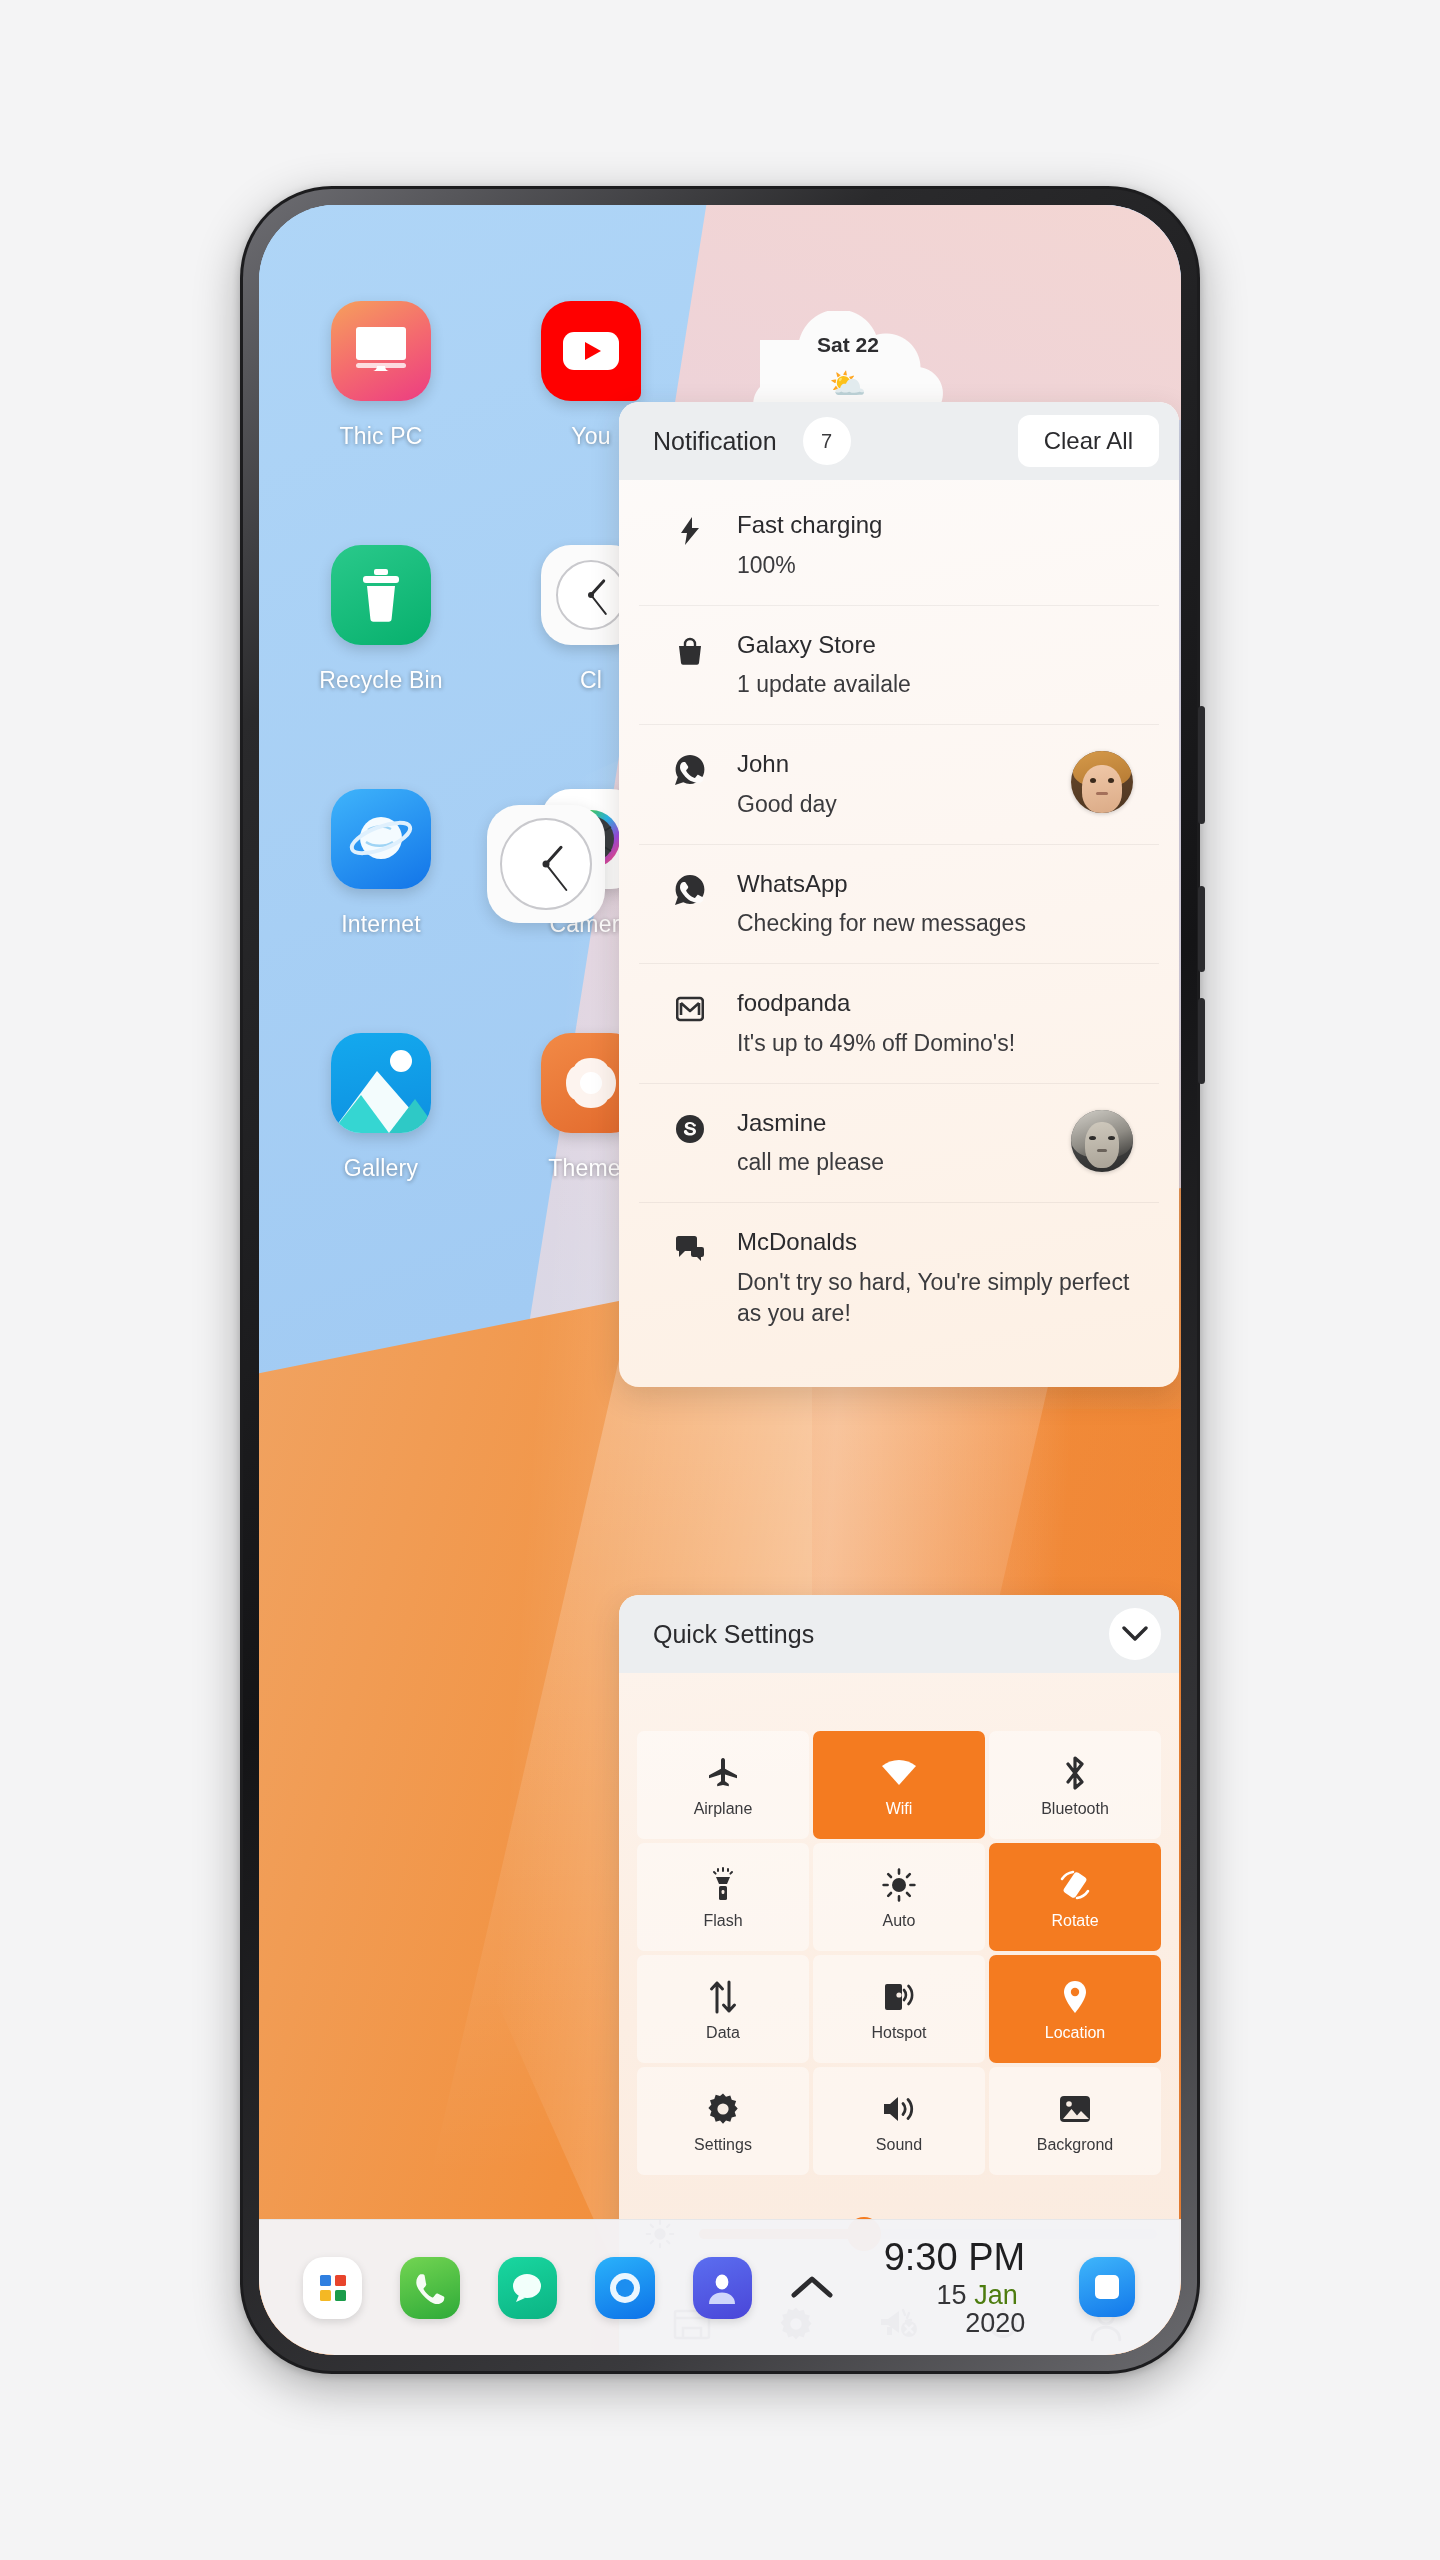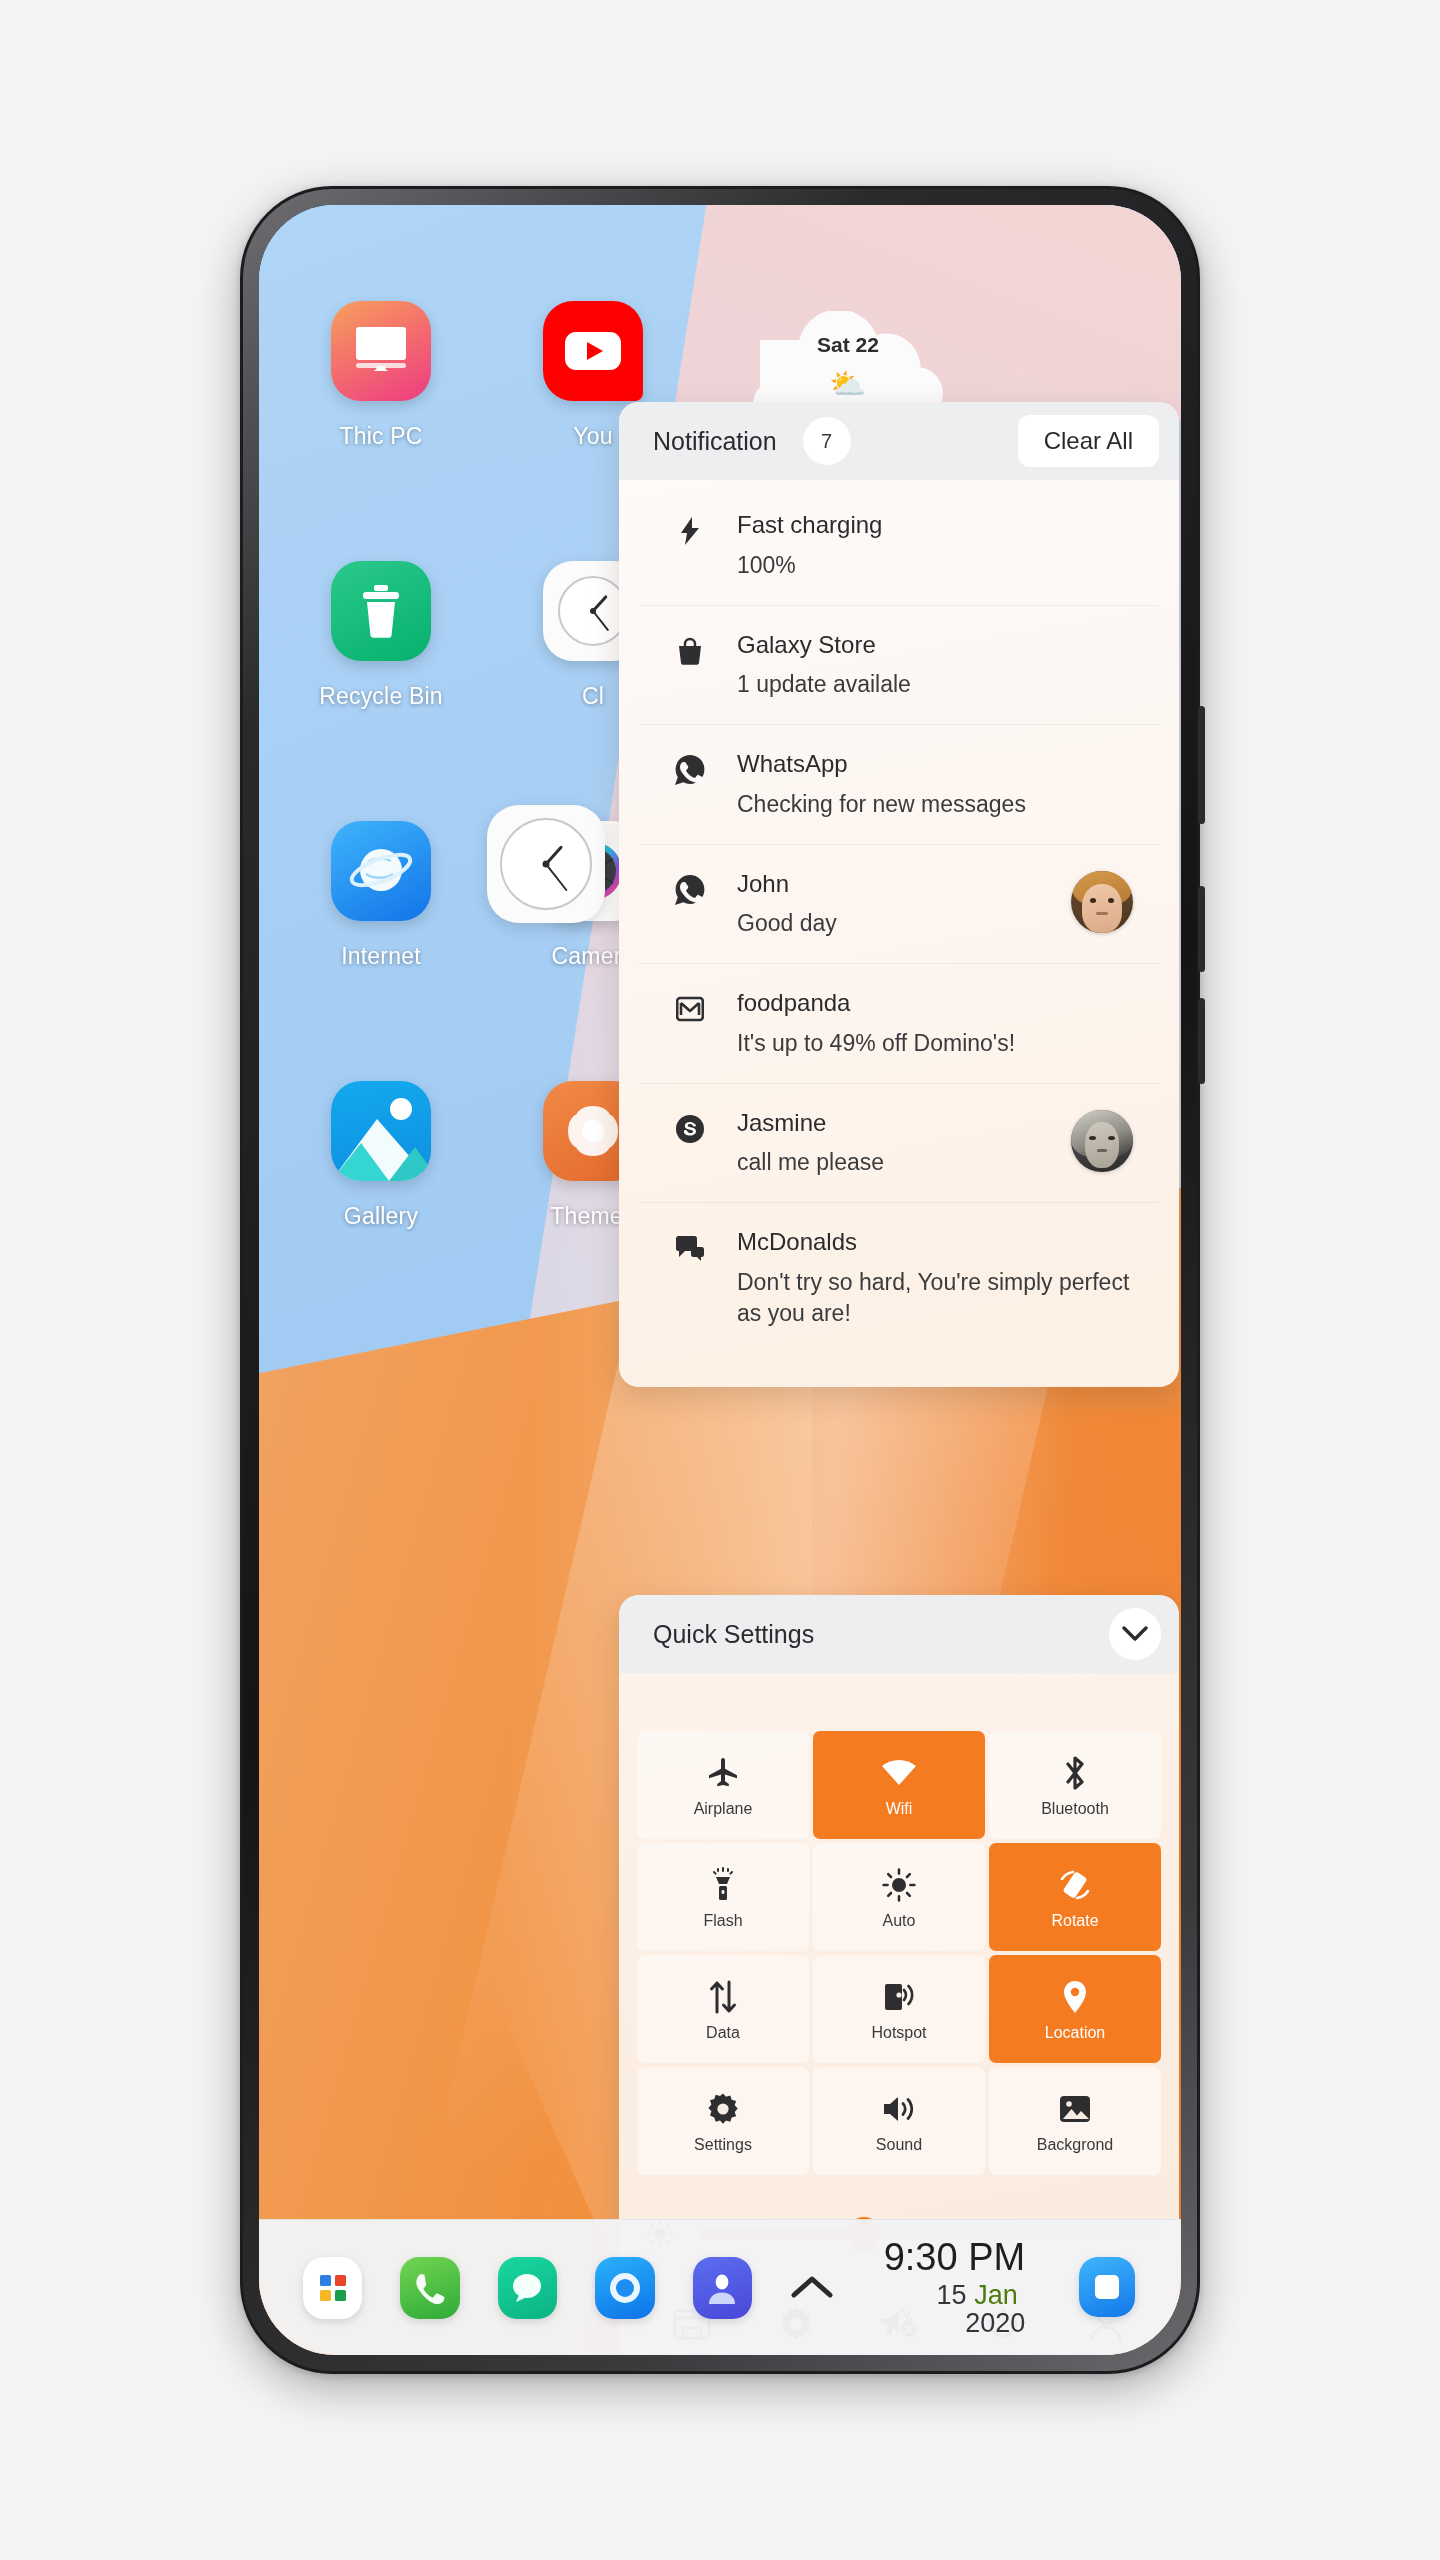--- a/index.html
+++ b/index.html
@@ -80,21 +80,21 @@
     background: linear-gradient(200deg,rgba(170,205,240,0.55),rgba(170,205,240,0));
   }
 
   
   #desktop-icons {
     position: absolute; left: 24px; top: 78px;
     width: 560px;
     display: grid;
     grid-template-columns: 196px 196px;
     grid-auto-rows: 244px;
-    row-gap: 0; column-gap: 14px; gap: 16px;
+    row-gap: 0; column-gap: 14px;
   }
   .desktop-item {
     display: flex; flex-direction: column;
     align-items: center; justify-content: flex-start;
     padding-top: 18px;
     cursor: pointer;
   }
   .icon-tile {
     width: 100px; height: 100px;
     border-radius: 30px;
@@ -554,43 +554,43 @@
         </div>
 
         <div class="notif-row">
           <div class="notif-icon">
             <svg width="32" height="32" viewBox="0 0 32 32">
               <path d="M16 1C8 1 1.6 7.4 1.6 15.4c0 2.8.8 5.4 2.2 7.6L1 31l8.3-2.7a14.6 14.6 0 0 0 6.7 1.6c8 0 14.4-6.4 14.4-14.5S24 1 16 1z" fill="#2f2f31"></path>
               <path d="M11.7 8.8c-.4-.9-.8-.9-1.2-.9h-1c-.4 0-1 .1-1.5.7-.5.6-2 1.9-2 4.6s2.1 5.4 2.4 5.7c.3.4 4 6.4 9.9 8.7 4.9 1.9 5.9 1.5 7 1.4 1-.1 3.3-1.4 3.8-2.7.5-1.3.5-2.5.3-2.7-.1-.2-.5-.4-1.1-.7l-3.8-1.9c-.5-.2-.9-.3-1.3.3l-1.8 2.3c-.3.4-.7.5-1.2.2-.6-.3-2.5-.9-4.7-2.9-1.7-1.5-2.9-3.4-3.2-4-.3-.6 0-.9.3-1.2l.9-1c.3-.3.4-.6.6-1 .2-.4.1-.8 0-1.1z" fill="#fdfbfa"></path>
             </svg>
           </div>
           <div class="notif-text">
-            <div class="notif-title">WhatsApp</div>
-            <div class="notif-body">Checking for new messages</div>
-          </div>
-        </div>
-
-        <div class="notif-row">
-          <div class="notif-icon">
-            <svg width="32" height="32" viewBox="0 0 32 32">
-              <path d="M16 1C8 1 1.6 7.4 1.6 15.4c0 2.8.8 5.4 2.2 7.6L1 31l8.3-2.7a14.6 14.6 0 0 0 6.7 1.6c8 0 14.4-6.4 14.4-14.5S24 1 16 1z" fill="#2f2f31"></path>
-              <path d="M11.7 8.8c-.4-.9-.8-.9-1.2-.9h-1c-.4 0-1 .1-1.5.7-.5.6-2 1.9-2 4.6s2.1 5.4 2.4 5.7c.3.4 4 6.4 9.9 8.7 4.9 1.9 5.9 1.5 7 1.4 1-.1 3.3-1.4 3.8-2.7.5-1.3.5-2.5.3-2.7-.1-.2-.5-.4-1.1-.7l-3.8-1.9c-.5-.2-.9-.3-1.3.3l-1.8 2.3c-.3.4-.7.5-1.2.2-.6-.3-2.5-.9-4.7-2.9-1.7-1.5-2.9-3.4-3.2-4-.3-.6 0-.9.3-1.2l.9-1c.3-.3.4-.6.6-1 .2-.4.1-.8 0-1.1z" fill="#fdfbfa"></path>
-            </svg>
-          </div>
-          <div class="notif-text">
             <div class="notif-title">John</div>
             <div class="notif-body">Good day</div>
           </div>
           <div class="notif-avatar" id="avatar-john">
             <div class="face"></div>
               <div class="hair"></div>
               <div class="skin"></div>
             <div class="eye l"></div>
               <div class="eye r"></div>
               <div class="mouth"></div>
+          </div>
+        </div>
+
+        <div class="notif-row">
+          <div class="notif-icon">
+            <svg width="32" height="32" viewBox="0 0 32 32">
+              <path d="M16 1C8 1 1.6 7.4 1.6 15.4c0 2.8.8 5.4 2.2 7.6L1 31l8.3-2.7a14.6 14.6 0 0 0 6.7 1.6c8 0 14.4-6.4 14.4-14.5S24 1 16 1z" fill="#2f2f31"></path>
+              <path d="M11.7 8.8c-.4-.9-.8-.9-1.2-.9h-1c-.4 0-1 .1-1.5.7-.5.6-2 1.9-2 4.6s2.1 5.4 2.4 5.7c.3.4 4 6.4 9.9 8.7 4.9 1.9 5.9 1.5 7 1.4 1-.1 3.3-1.4 3.8-2.7.5-1.3.5-2.5.3-2.7-.1-.2-.5-.4-1.1-.7l-3.8-1.9c-.5-.2-.9-.3-1.3.3l-1.8 2.3c-.3.4-.7.5-1.2.2-.6-.3-2.5-.9-4.7-2.9-1.7-1.5-2.9-3.4-3.2-4-.3-.6 0-.9.3-1.2l.9-1c.3-.3.4-.6.6-1 .2-.4.1-.8 0-1.1z" fill="#fdfbfa"></path>
+            </svg>
+          </div>
+          <div class="notif-text">
+            <div class="notif-title">WhatsApp</div>
+            <div class="notif-body">Checking for new messages</div>
           </div>
         </div>
 
         <div class="notif-row">
           <div class="notif-icon">
             <svg width="28" height="26" viewBox="0 0 28 26">
               <rect x="1.2" y="2" width="25.6" height="22" rx="3" fill="none" stroke="#2f2f31" stroke-width="2.6"></rect>
               <path d="M5 7v12M23 7v12M5 7l9 8 9-8" fill="none" stroke="#2f2f31" stroke-width="2.6" stroke-linejoin="round"></path>
             </svg>
           </div>

